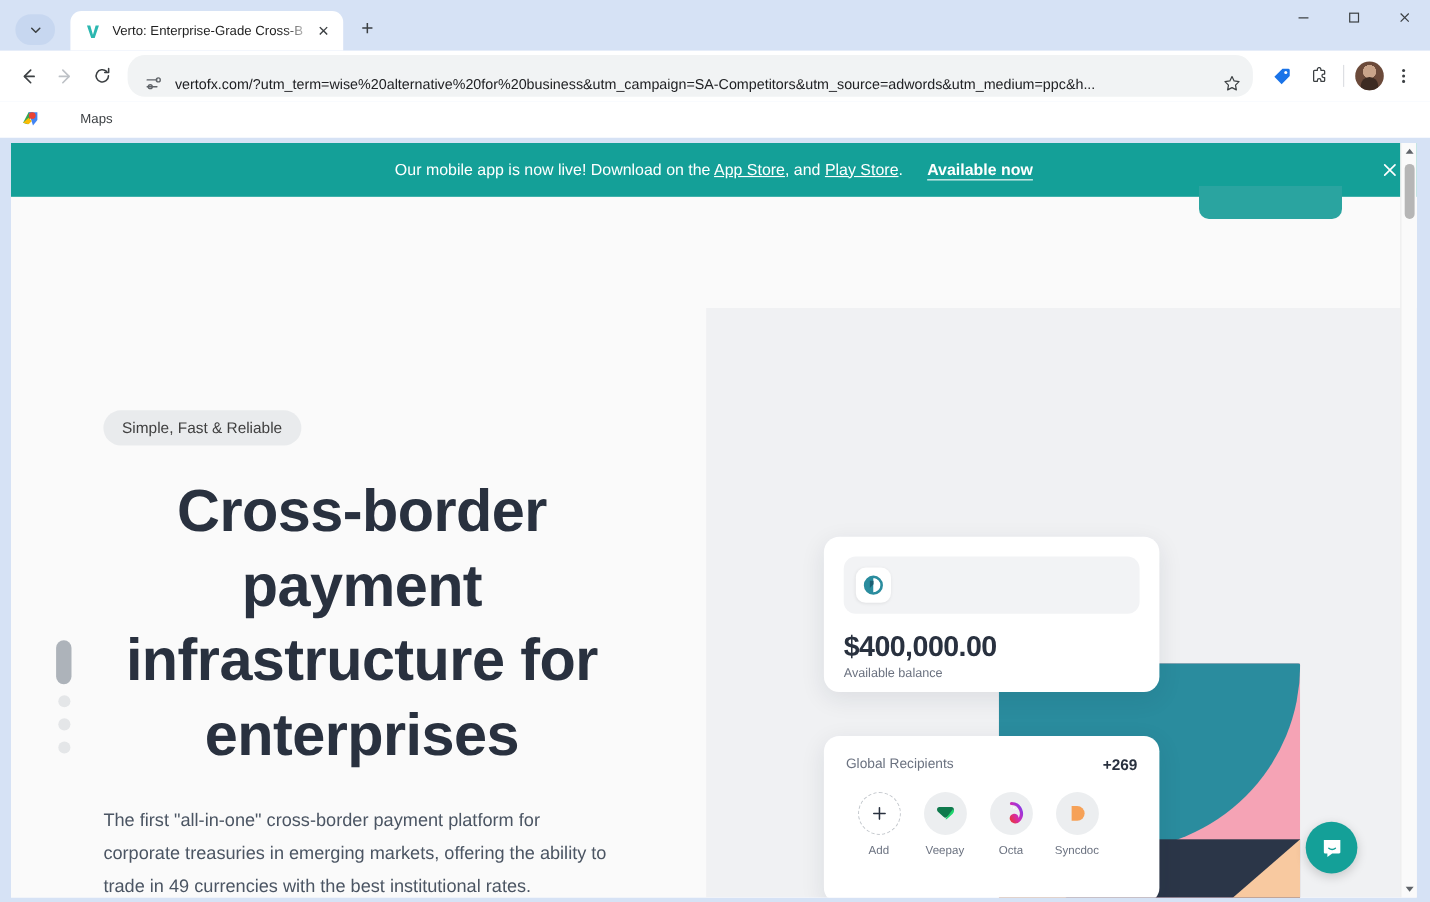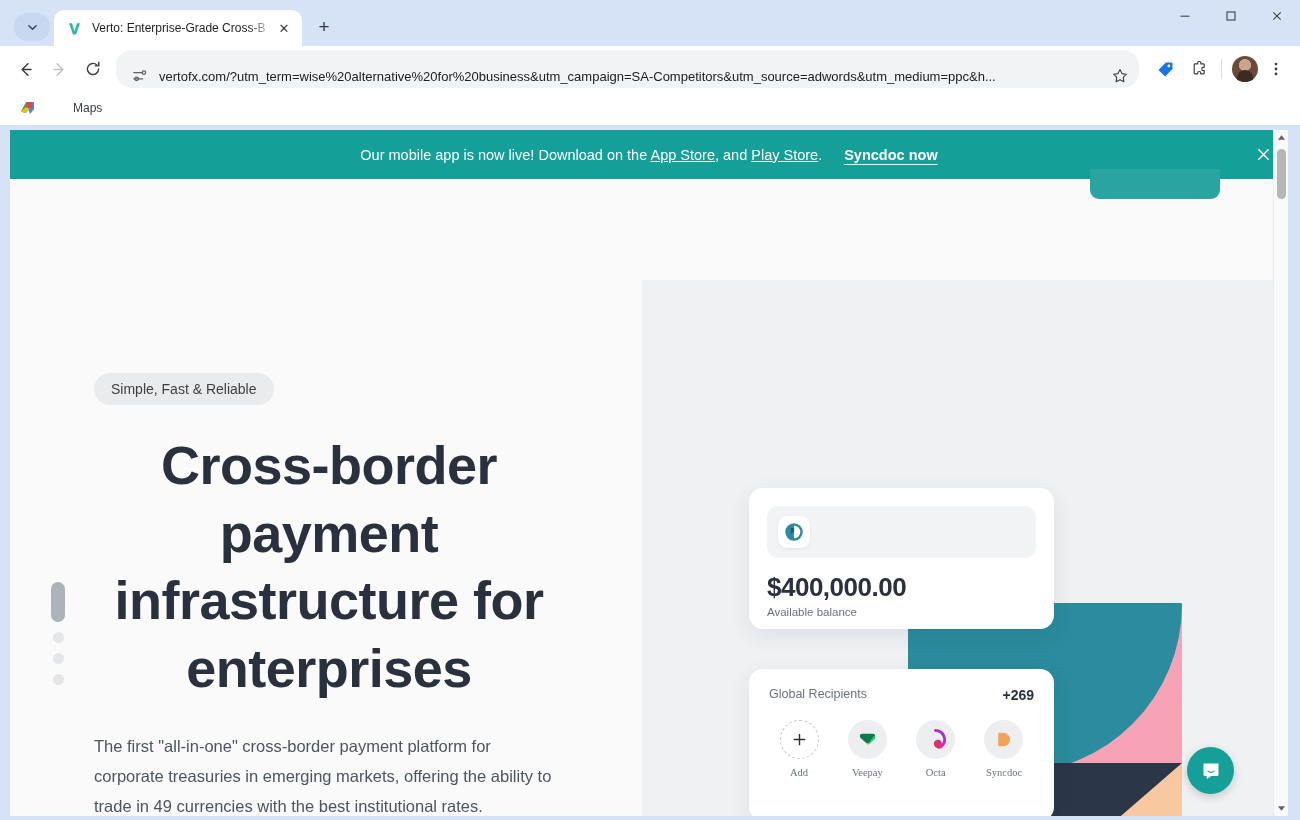--- a/index.html
+++ b/index.html
@@ -22,21 +22,21 @@
   }
   .tab-search {
     width: 36px; height: 28px; margin-left: 14px; margin-bottom: 5px;
     display: flex; align-items: center; justify-content: center;
     border-radius: 14px;
     background: #c7d7f0;
     cursor: pointer;
   }
   .tab {
     position: relative;
-    margin-left: 4px; margin-bottom: 0;
+    margin-left: 14px; margin-bottom: 0;
     height: 36px; width: 248px;
     background: #ffffff;
     border-radius: 10px 10px 0 0;
     display: flex; align-items: center;
     padding: 0 8px 0 12px;
     cursor: default;
   }
   .tab-favicon {
     width: 17px; height: 17px; flex: 0 0 17px; margin-right: 9px;
     display:flex; align-items:center; justify-content:center;
@@ -215,21 +215,21 @@
   .biz-txt{flex:1 1 auto;}
   .biz-name{font-size:13px;font-weight:bold;color:#29313f;}
   .biz-bar{margin-top:6px;height:5px;width:125px;border-radius:3px;background:#d7dade;}
   .bal-amt{margin-top:14px;font-size:26px;font-weight:bold;color:#29313f;letter-spacing:-0.5px;}
   .bal-lbl{margin-top:3px;font-size:11.5px;color:#6b7280;}
 
   .card-recipients { left:739px; top:490px; width:305px; height:152px; padding:18px 20px; }
   .rec-head{display:flex;align-items:flex-start;justify-content:space-between;}
   .rec-title{font-size:12.5px;color:#6b7280;}
   .rec-count{font-size:14px;font-weight:bold;color:#29313f;}
-  .rec-row{margin-top:17px;display:flex;justify-content:space-between;font-family:Liberation Serif, serif;}
+  .rec-row{margin-top:17px;display:flex;justify-content:flex-start;}
   .rec-item{width:60px;display:flex;flex-direction:column;align-items:center;cursor:pointer;}
   .rec-circ{
     width:39px;height:39px;border-radius:50%;background:#eceef0;
     display:flex;align-items:center;justify-content:center;
   }
   .rec-circ.dashed{background:transparent;border:1.4px dashed #c4c8cd;}
   .rec-name{margin-top:8px;font-size:10.5px;color:#6b7280;}
 
   .intercom{
     position:absolute; right:54px; bottom:22px;
@@ -355,21 +355,21 @@
         </svg>
       </span>
       <span class="bm-label">Maps</span>
     </div>
   </div>
 
   <div class="viewport">
 
     <div class="banner">
       <div class="banner-text"><span>Our mobile app is now live! Download on the </span><a href="#">App Store</a><span>, and </span><a href="#">Play Store</a><span>.</span></div>
-      <div class="banner-cta">Syncdoc now</div>
+      <div class="banner-cta">Available now</div>
       <div class="banner-close">
         <svg width="15" height="15" viewBox="0 0 16 16">
           <path d="M3 3l10 10M13 3L3 13" stroke="#ffffff" stroke-width="1.6" stroke-linecap="round"></path>
         </svg>
       </div>
     </div>
 
     <div class="page">
 
       <div class="navbtn-peek"></div>

